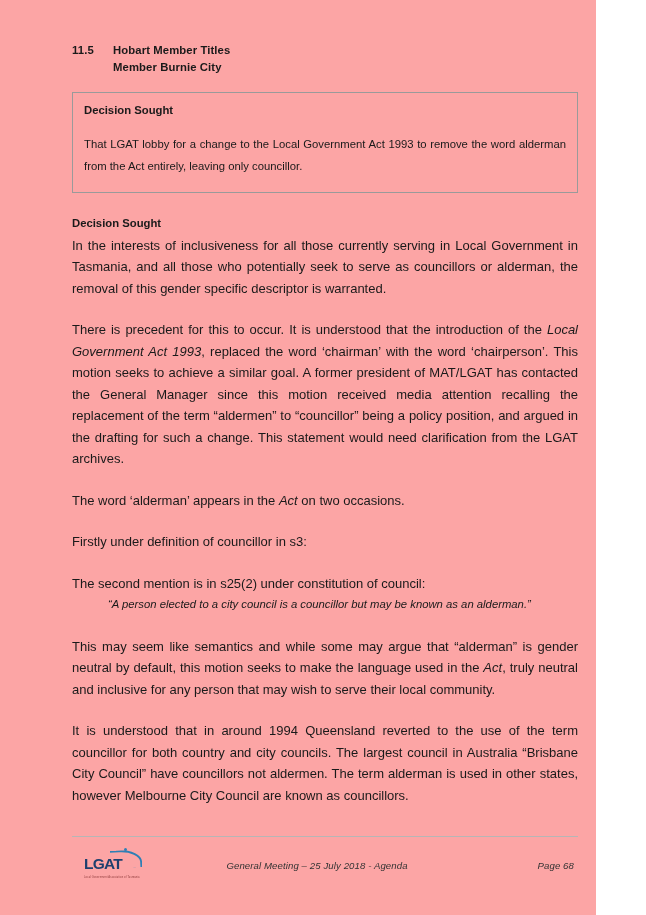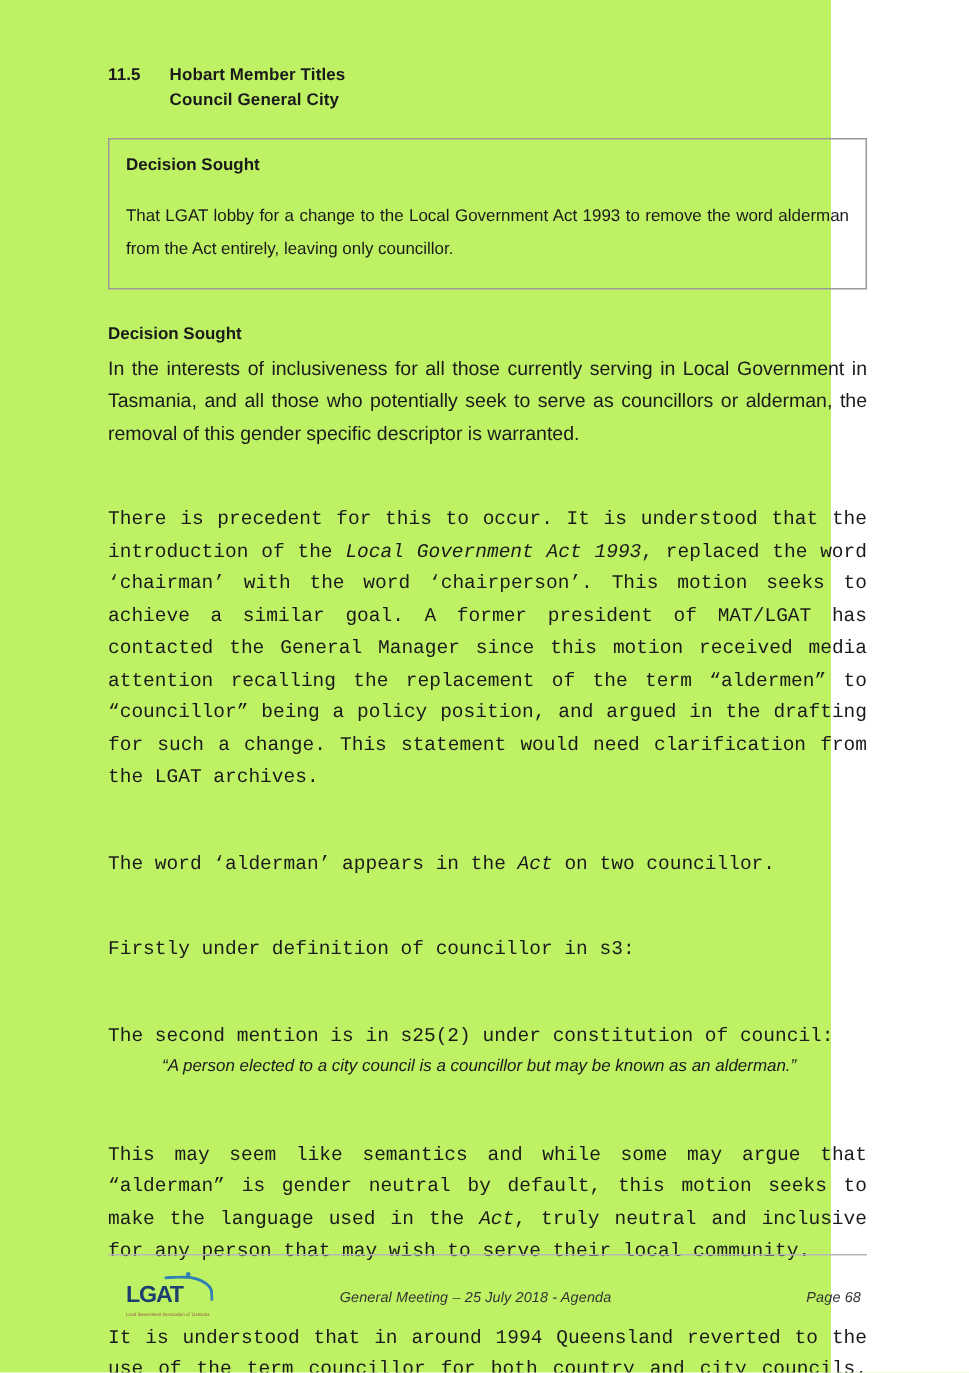--- a/index.html
+++ b/index.html
@@ -12,23 +12,23 @@
     height: 915px;
     font-family: "Liberation Sans", sans-serif;
     color: #1a1a1a;
     overflow: hidden;
     position: relative;
   }
 
   .page {
     position: absolute;
     inset: 0;
-    width: 554px;
+    width: 596px;
     height: 915px;
-    background: #bef264;
+    background: #fca5a5;
   }
 
   .content {
     position: absolute;
     left: 72px;
     top: 42px;
     width: 506px;
   }
 
   
@@ -82,22 +82,21 @@
     font-weight: bold;
     line-height: 21.5px;
   }
   p.body {
     font-size: 13px;
     line-height: 21.5px;
     text-align: justify;
     margin: 0;
   }
   p.gap {
-    margin-top: 36px;
-    font-family: Liberation Mono, monospace;
+    margin-top: 20px;
   }
   p.quote {
     font-size: 11.3px;
     font-style: italic;
     line-height: 21.5px;
     margin: 0 0 0 36px;
     text-align: left;
     width: 460px;
   }
   .tight { margin-top: 0; }
@@ -205,34 +204,34 @@
 
 <div class="page">
 
   <div class="content">
 
     <div class="heading">
       <div class="heading-row">
         <span class="heading-num">11.5</span>
         <span class="heading-text">Hobart Member Titles</span>
       </div>
-      <div class="heading-sub">Council  General City</div>
+      <div class="heading-sub">Member  Burnie City</div>
     </div>
 
     <div class="decision-box">
       <div class="decision-box-title">Decision Sought</div>
       <div class="decision-box-body">That LGAT lobby for a change to the Local Government Act 1993 to remove the word alderman from the Act entirely, leaving only councillor.</div>
     </div>
 
     <div class="sec-title">Decision Sought</div>
     <p class="body tight">In the interests of inclusiveness for all those currently serving in Local Government in Tasmania, and all those who potentially seek to serve as councillors or alderman, the removal of this gender specific descriptor is warranted.</p>
 
     <p class="body gap"><span>There is precedent for this to occur.  It is understood that the introduction of the </span><em>Local Government Act 1993</em><span>, replaced the word ‘chairman’ with the word ‘chairperson’.  This motion seeks to achieve a similar goal.  A former president of MAT/LGAT has contacted the General Manager since this motion received media attention recalling the replacement of the term “aldermen” to “councillor” being a policy position, and argued in the drafting for such a change.  This statement would need clarification from the LGAT archives.</span></p>
 
-    <p class="body gap"><span>The word ‘alderman’ appears in the </span><em>Act</em><span> on two councillor.</span></p>
+    <p class="body gap"><span>The word ‘alderman’ appears in the </span><em>Act</em><span> on two occasions.</span></p>
 
     <p class="body gap">Firstly under definition of councillor in s3:</p>
 
     <p class="body gap">The second mention is in s25(2) under constitution of council:</p>
     <p class="quote">“A person elected to a city council is a councillor but may be known as an alderman.”</p>
 
 
     <p class="body gap"><span>This may seem like semantics and while some may argue that “alderman” is gender neutral by default, this motion seeks to make the language used in the </span><em>Act</em><span>, truly neutral and inclusive for any person that may wish to serve their local community.</span></p>
 
     <p class="body gap">It is understood that in around 1994 Queensland reverted to the use of the term councillor for both country and city councils.  The largest council in Australia “Brisbane City Council” have councillors not aldermen.  The term alderman is used in other states, however Melbourne City Council are known as councillors.</p>

